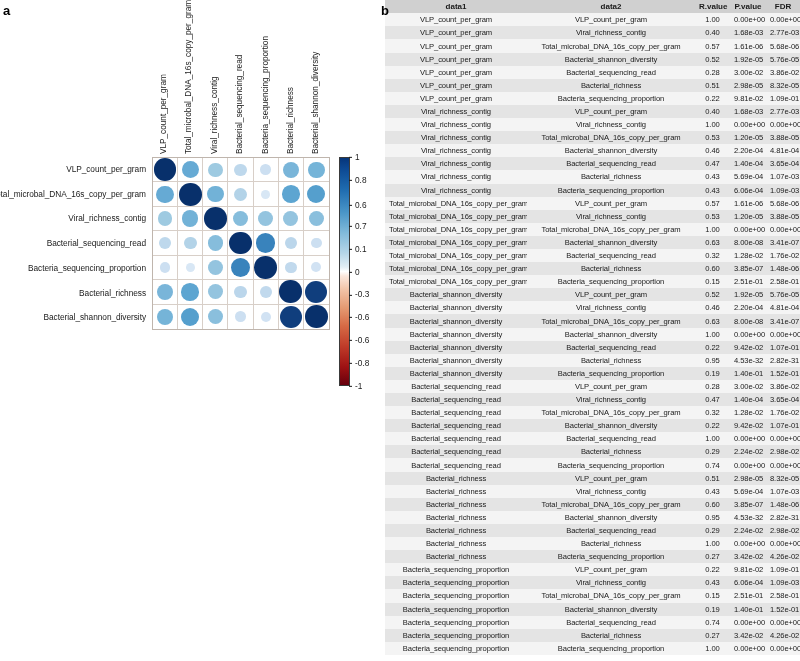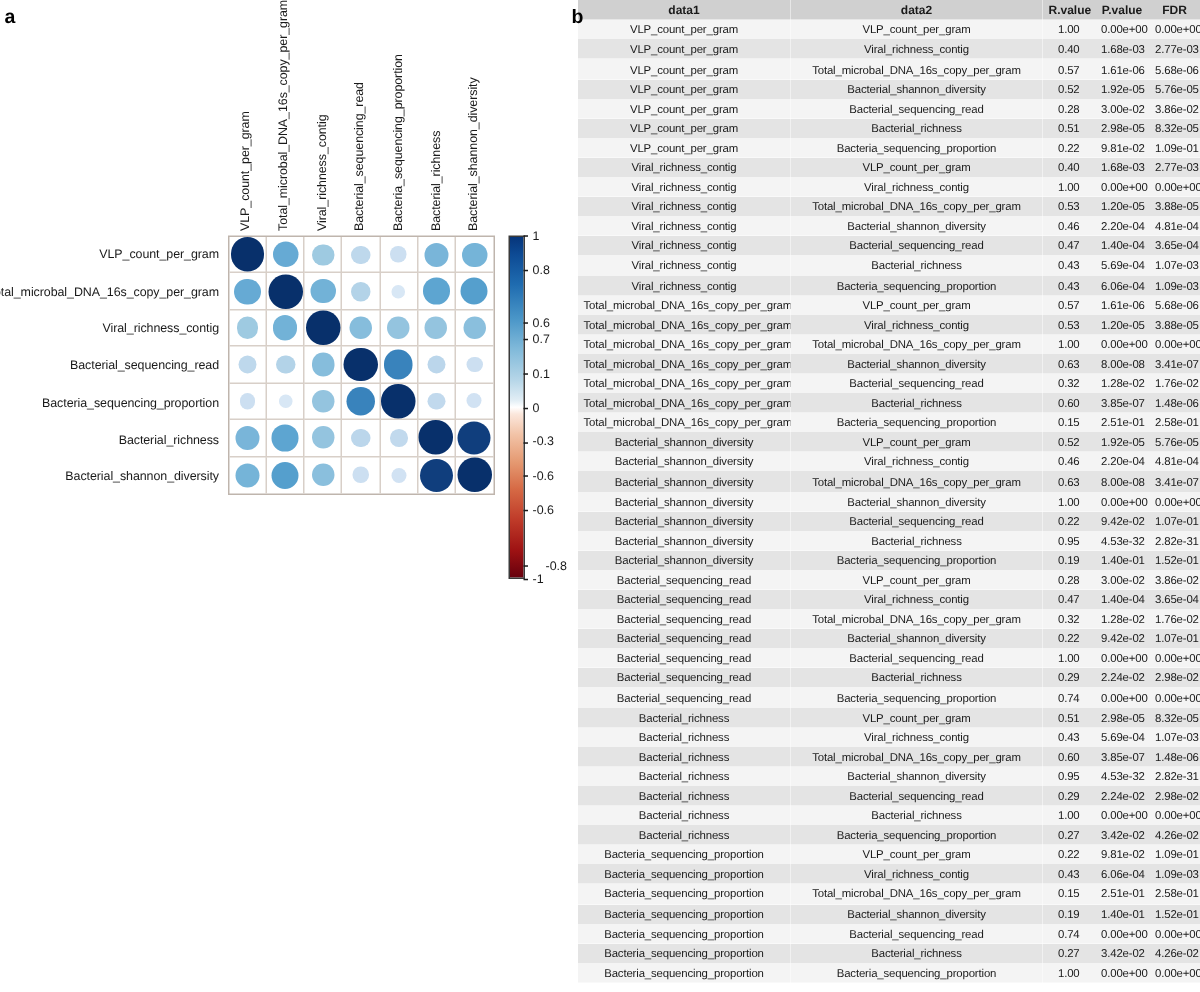--- a/index.html
+++ b/index.html
@@ -371,28 +371,28 @@
         </div>
         <div class="cell">
           <span class="dot" style="width: 22.7371px; height: 22.7371px; background: rgb(8, 48, 107);"></span>
         </div>
       </div>
 
     <div id="legend"></div>
     <div id="legend-ticks">
         <div class="legend-tick" style="top: 157px;"><span>1</span></div>
         <div class="legend-tick" style="top: 179.9px;"><span>0.8</span></div>
-        <div class="legend-tick" style="top: 215px;"><span>0.6</span></div>
+        <div class="legend-tick" style="top: 205px;"><span>0.6</span></div>
         <div class="legend-tick" style="top: 225.7px;"><span>0.7</span></div>
         <div class="legend-tick" style="top: 248.6px;"><span>0.1</span></div>
         <div class="legend-tick" style="top: 271.5px;"><span>0</span></div>
         <div class="legend-tick" style="top: 294.4px;"><span>-0.3</span></div>
         <div class="legend-tick" style="top: 317.3px;"><span>-0.6</span></div>
         <div class="legend-tick" style="top: 340.2px;"><span>-0.6</span></div>
-        <div class="legend-tick" style="top: 377px; text-align: right;"><span>-0.8</span></div>
+        <div class="legend-tick" style="top: 363px;"><span>-0.8</span></div>
         <div class="legend-tick" style="top: 386px;"><span>-1</span></div>
       </div>
 
   </div>
 
   <div id="panel-b">
     <div class="panel-letter" id="panel-b-letter" style="left:-4px;top:4px;">b</div>
     <table id="assoc-table">
       <colgroup>
         <col class="c-data1">

